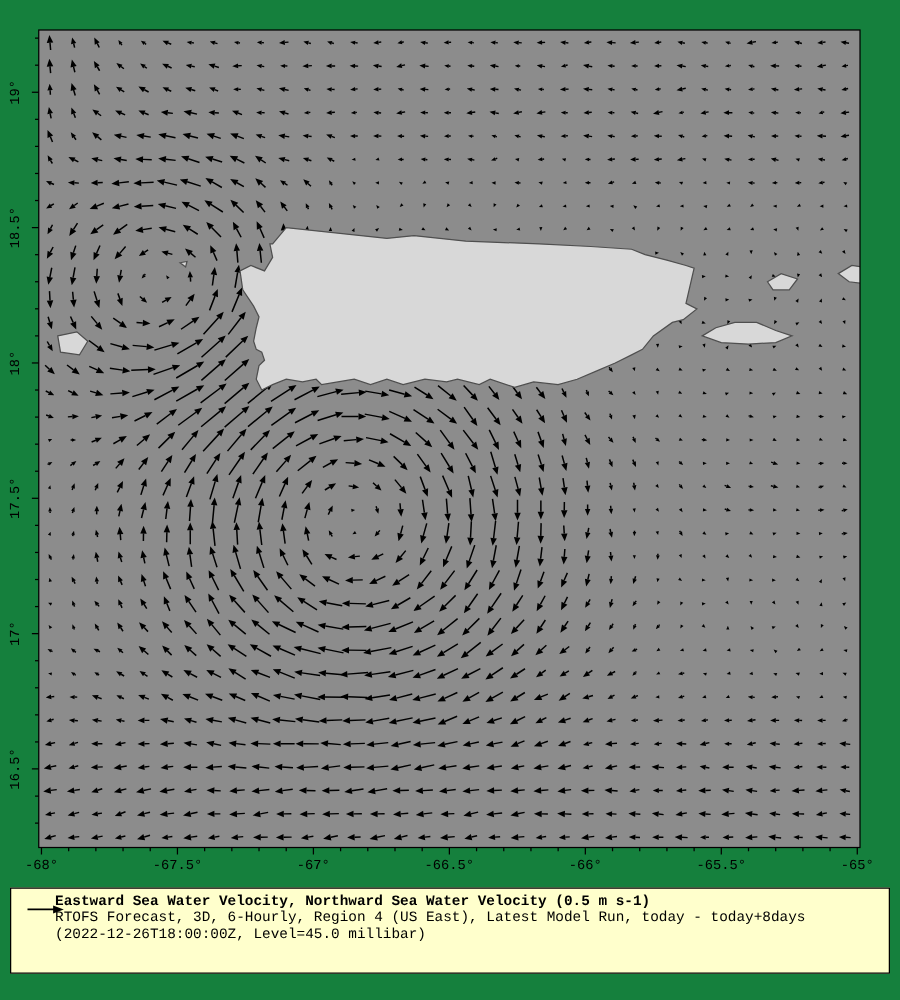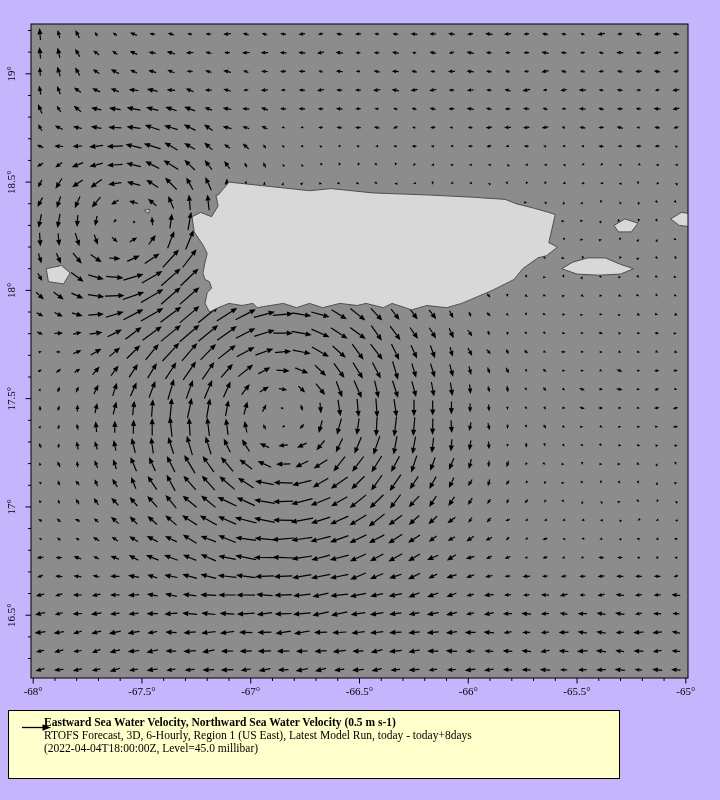--- a/index.html
+++ b/index.html
@@ -1,20 +1,20 @@
 <!DOCTYPE html>
 <html><head>
 <meta charset="utf-8">
 <style>
   html,body{margin:0;padding:0;background:#ffffff;}
-  .page{position:relative;width:720px;height:800px;background:#c4b5fd;overflow:hidden;
-        font-family:Liberation Serif, serif;}
+  .page{position:relative;width:720px;height:800px;background:#15803d;overflow:hidden;
+        font-family:Liberation Mono, monospace;}
   #map-svg{position:absolute;left:0;top:0;}
   .tick-label{font-size:11px;fill:#000;}
-  .legend-box{position:absolute;left:8px;top:710px;width:612px;height:69px;
+  .legend-box{position:absolute;left:8px;top:710px;width:704px;height:69px;
       box-sizing:border-box;border:1px solid #000;padding:5px 8px 4px 35px;}
   .ref-arrow{position:absolute;left:12px;top:11px;}
   .legend-text{font-size:11.5px;line-height:12.9px;color:#000;}
   .legend-title{font-weight:bold;}
 </style>
 </head>
 <body>
 
 <div class="page">
 
@@ -123,18 +123,18 @@
     </g>
   </svg>
 
   <div class="legend-box" style="background: rgb(255, 255, 204);">
     <svg class="ref-arrow" width="32" height="11">
       <line x1="1" y1="5.5" x2="23" y2="5.5" stroke="#000" stroke-width="1.3"></line>
       <polygon points="30,5.5 21.5,2.3 21.5,8.7" fill="#000"></polygon>
     </svg>
     <div class="legend-text">
       <div class="legend-title">Eastward Sea Water Velocity, Northward Sea Water Velocity (0.5 m s-1)</div>
-      <div>RTOFS Forecast, 3D, 6-Hourly, Region 1 (US East), Latest Model Run, today - today+8days</div>
-      <div>(2022-04-04T18:00:00Z, Level=45.0 millibar)</div>
+      <div>RTOFS Forecast, 3D, 6-Hourly, Region 4 (US East), Latest Model Run, today - today+8days</div>
+      <div>(2022-12-26T18:00:00Z, Level=45.0 millibar)</div>
     </div>
   </div>
 
 </div>
 
 </body></html>

